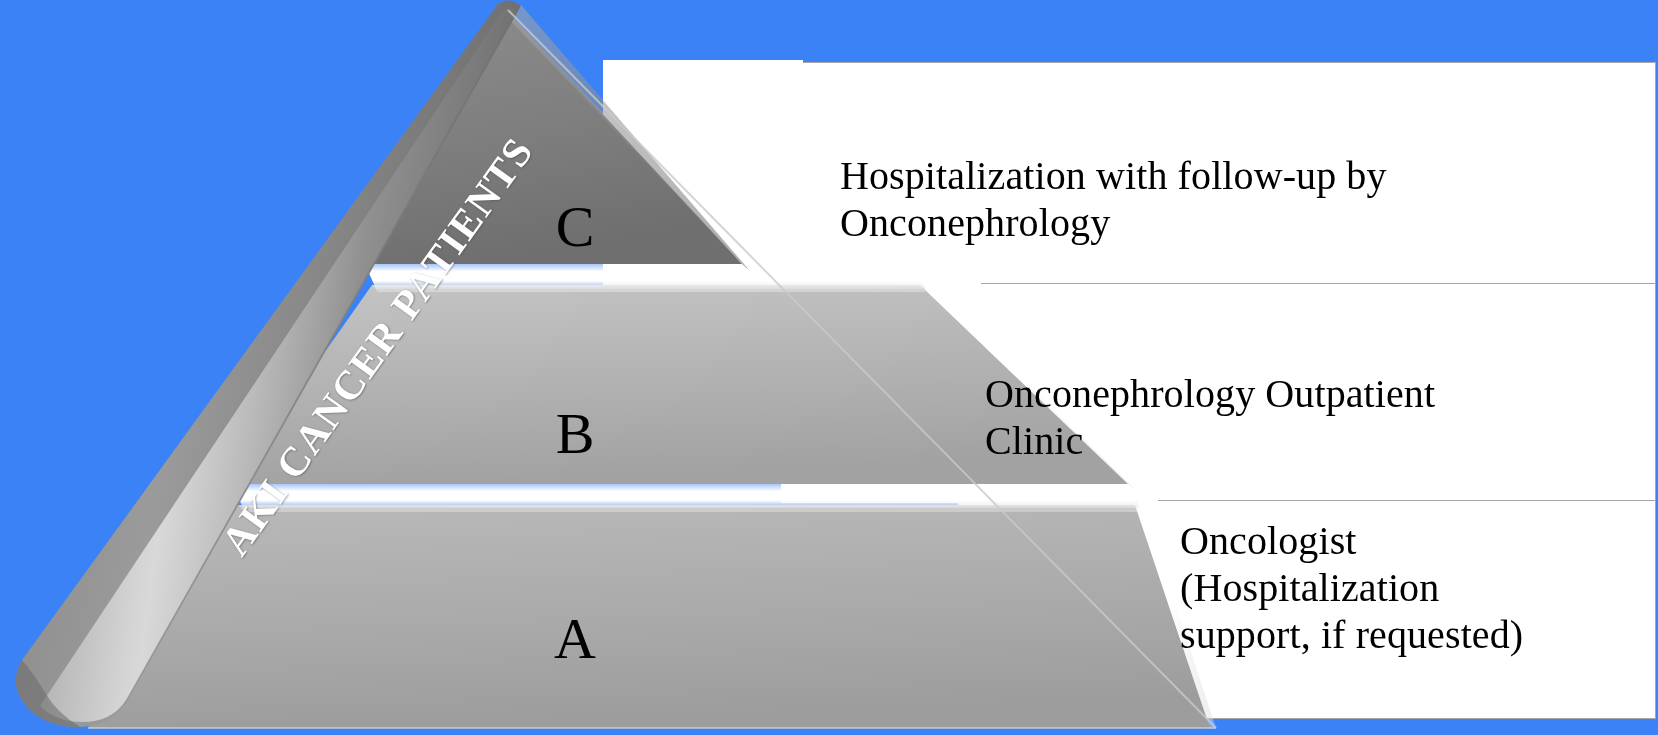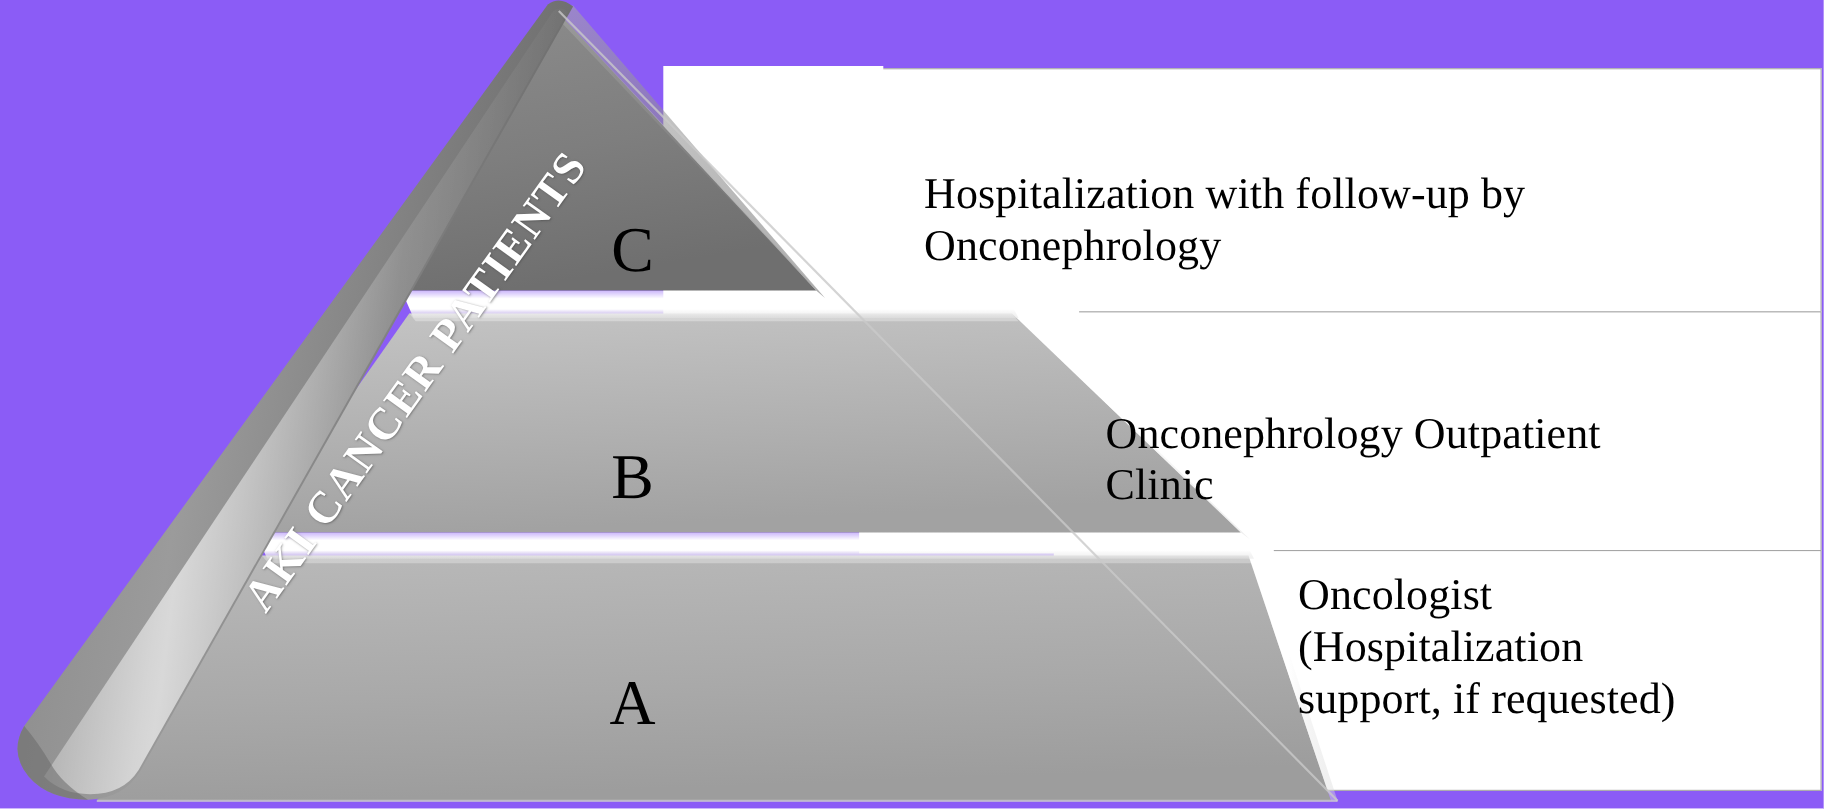--- a/index.html
+++ b/index.html
@@ -8,21 +8,21 @@
     padding: 0;
     background: #ffffff;
   }
   body {
     font-family: "Liberation Serif", "DejaVu Serif", serif;
   }
   #figure {
     position: relative;
     width: 1658px;
     height: 735px;
-    background: #8b5cf6;
+    background: #3b82f6;
     overflow: hidden;
   }
 
   
   .callout {
     position: absolute;
     box-sizing: border-box;
     background: #ffffff;
     border: 1.5px solid #a6a6a6;
     z-index: 6;
@@ -35,21 +35,21 @@
     letter-spacing: 0.1px;
     white-space: pre-line;
     z-index: 9;
   }
 
   #callout-c { left: 605px;  top: 62px;  width: 1051px; height: 222px; }
   #callout-b { left: 783px;  top: 283px; width: 873px;  height: 218px; }
   #callout-a { left: 960px;  top: 500px; width: 696px;  height: 219px; }
 
   #callout-text-c { left: 840px;  top: 152px; width: 760px; }
-  #callout-text-b { left: 985px;  top: 370px; width: 620px; margin-left: 20px; }
+  #callout-text-b { left: 985px;  top: 370px; width: 620px; }
   #callout-text-a { left: 1180px; top: 517px; width: 470px; }
 
   
   .wedge-mask {
     position: absolute;
     background: #ffffff;
     z-index: 7;
   }
 
   

